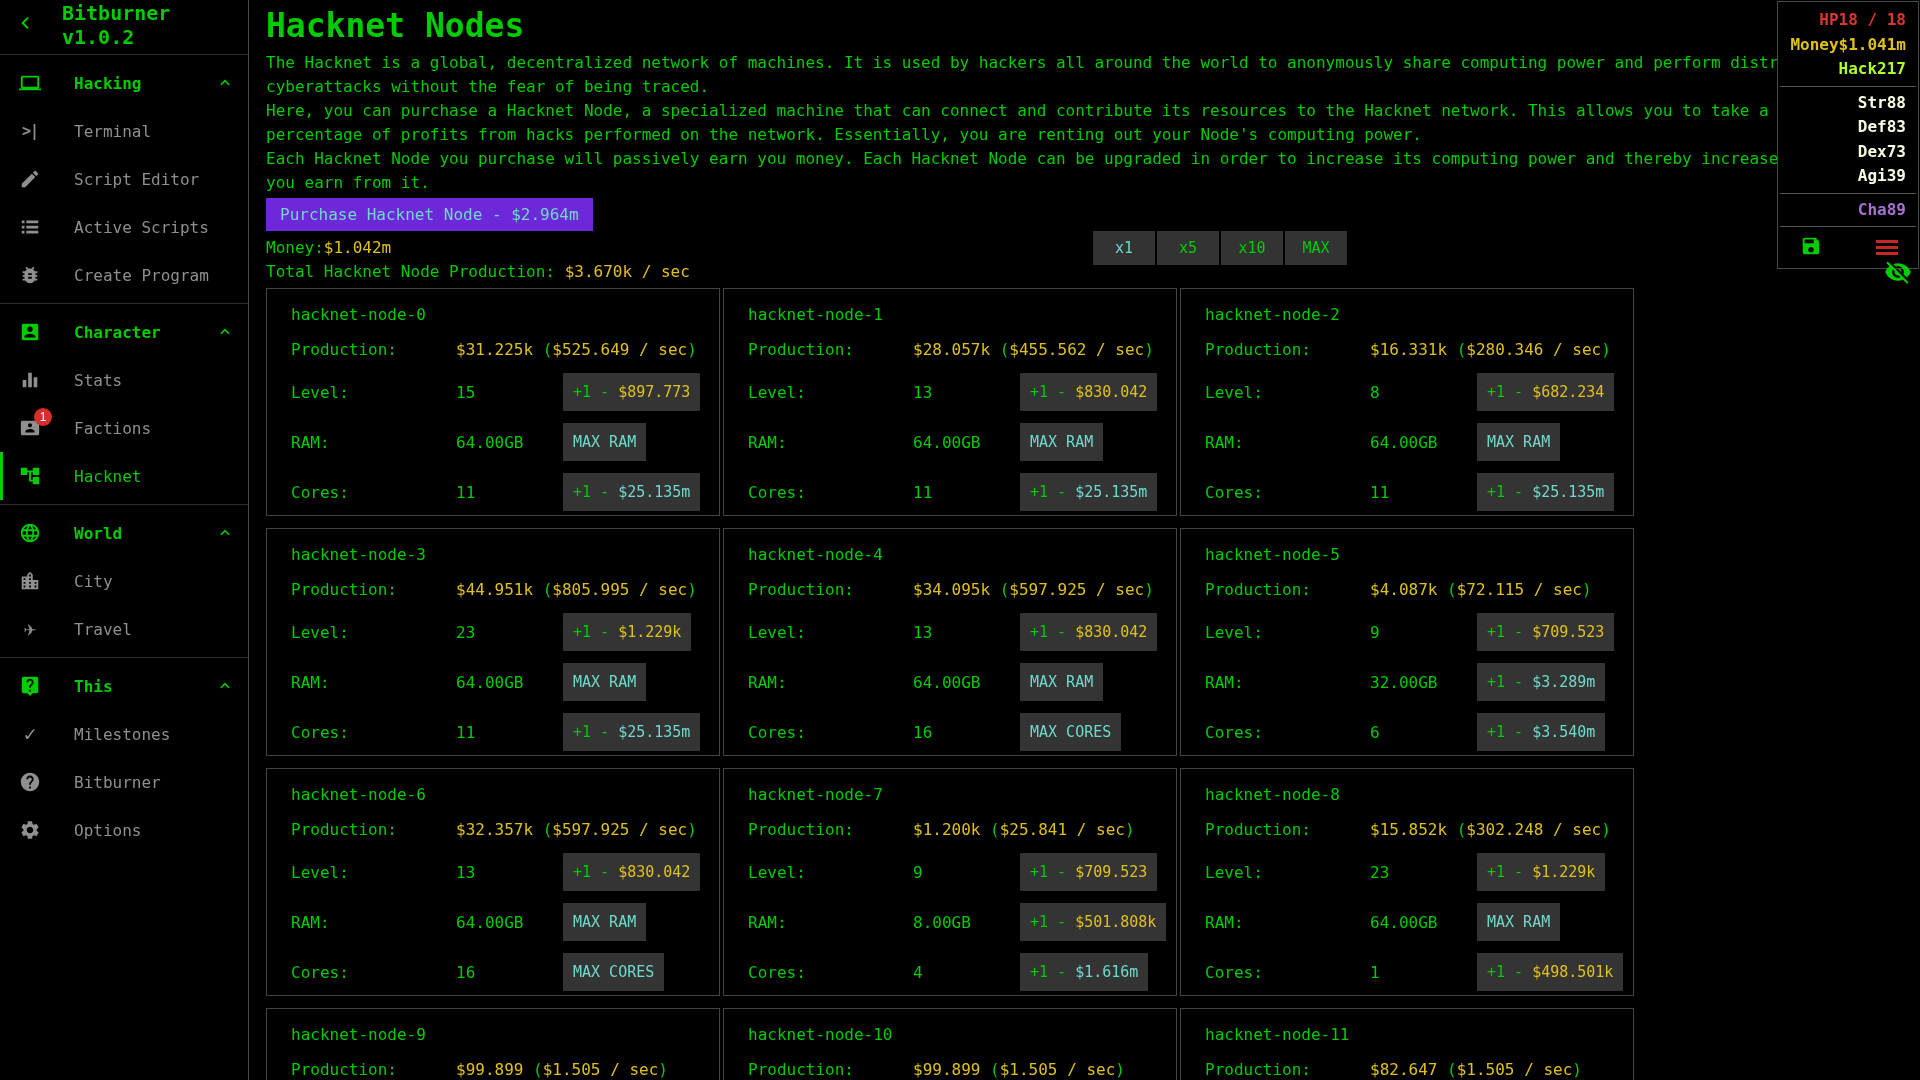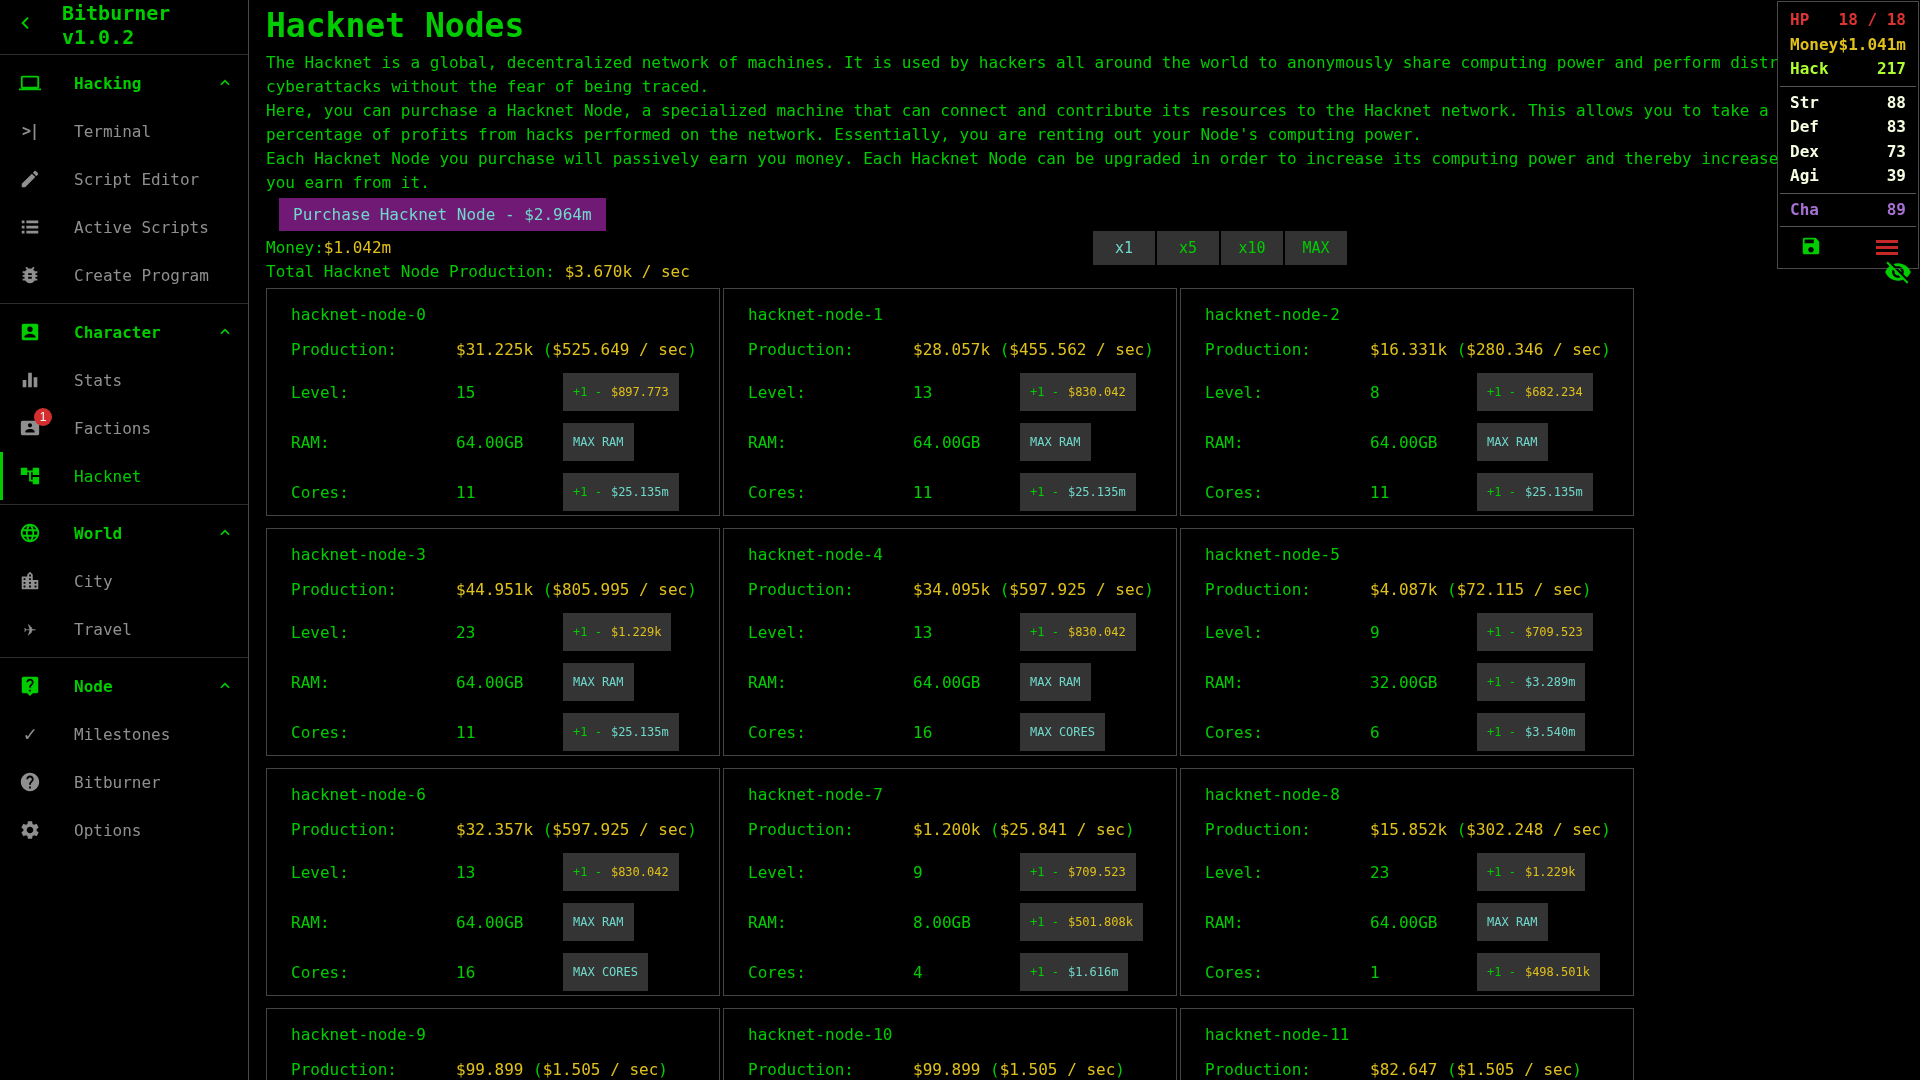--- a/index.html
+++ b/index.html
@@ -30,49 +30,49 @@
            text-align:center; font-family:"Liberation Sans",sans-serif; }
   .sicon svg { width:22px; height:22px; fill:currentColor; }
   .sicon .tglyph { font-size:15px; font-weight:bold; letter-spacing:-1px; }
   .sicon .uglyph { font-size:21px; }
 
   
   .main { position:absolute; left:249px; top:0; width:1671px; height:1080px; overflow:hidden;
           padding:6px 0 0 17px; }
   .page-title { font-size:33px; font-weight:bold; color:#00cc00; line-height:40px; margin-bottom:5px; }
   .iline { font-size:16px; line-height:24px; white-space:pre; color:#00cc00; }
-  .btn { background:#701a75; border:none; color:#6fd9cb; font-family:inherit; cursor:pointer;margin-left:13px; }
+  .btn { background:#6d28d9; border:none; color:#6fd9cb; font-family:inherit; cursor:pointer; }
   .purchase { display:inline-block; margin-top:3px; font-size:16px; padding:6px 14px; height:33px; }
   .moneyline { margin-top:5px; font-size:16px; line-height:24px; }
   .totalline { font-size:16px; line-height:24px; }
   .y { color:#e0c01a; }
   .g { color:#00cc00; }
   .c { color:#6fd9cb; }
   .multi-group { position:absolute; left:844px; top:231px; display:flex; gap:2px; }
   .mbtn { width:62px; height:34px; background:#333; border:none; font-family:inherit;
           font-size:15px; color:#00cc00; cursor:pointer; }
   .mbtn.sel { color:#6fd9cb; }
 
   
   .grid { margin-top:4px; width:1390px; display:flex; flex-wrap:wrap; gap:12px 3px; }
   .card { width:454px; height:228px; border:1px solid #444; background:#000;
           padding:14px 0 0 24px; overflow:hidden; }
   .ntitle { font-size:16px; line-height:24px; color:#00cc00; }
   .nrow { display:flex; align-items:center; margin-top:12px; height:38px; font-size:16px; }
   .nrow.prow { margin-top:10px; height:24px; }
   .nlabel { width:165px; flex:none; color:#00cc00; }
   .nval { width:107px; flex:none; color:#00cc00; }
-  .ubtn { background:#343434; border:none; font-family:inherit; font-size:12px;
+  .ubtn { background:#343434; border:none; font-family:inherit; font-size:15px;
           padding:7px 10px; height:38px; cursor:pointer; white-space:nowrap; }
   .ubtn .pp { margin-left:9px; }
 
   
   .statpanel { position:absolute; top:1px; right:1px; width:142px; background:#000;
                border:1px solid #4a4a4a; z-index:20; padding:6px 0 8px 0; }
-  .srow { display:flex; justify-content:space-between; padding:0 12px 0 12px;
+  .srow { display:flex; justify-content:flex-end; padding:0 12px 0 12px;
           font-size:16px; font-weight:bold; line-height:24.5px; }
   .pdiv { border-top:1px solid #555; margin:4px 2px; }
   .hp { color:#dd3434; } .mny { color:#e0c01a; } .hck { color:#adff2f; }
   .cmb { color:#f7ffe3; } .cha { color:#a671d1; }
   .icons-row { display:flex; justify-content:space-between; align-items:center;
                padding:4px 20px 0 22px; }
   .iconbtn { background:none; border:none; cursor:pointer; padding:0; display:flex; }
   .save-ic svg { width:22px; height:22px; fill:#00cc00; }
   .kill-ic { display:flex; flex-direction:column; gap:3px; }
   .kill-ic i { display:block; width:22px; height:3px; background:#c62828; }
@@ -210,21 +210,21 @@
       <span class="slabel">Travel</span>
     </button>
     <div class="sdiv"></div>
 
     <button class="side-item section">
       <span class="sicon">
         <svg viewBox="0 0 24 24">
             <path d="M19 2H5c-1.1 0-2 .9-2 2v14c0 1.1.9 2 2 2h4l3 3 3-3h4c1.1 0 2-.9 2-2V4c0-1.1-.9-2-2-2zm-6 16h-2v-2h2v2zm2.07-7.75l-.9.92C13.45 11.9 13 12.5 13 14h-2v-.5c0-1.1.45-2.1 1.17-2.83l1.24-1.26c.37-.36.59-.86.59-1.41 0-1.1-.9-2-2-2s-2 .9-2 2H8c0-2.21 1.79-4 4-4s4 1.79 4 4c0 .88-.36 1.68-.93 2.25z"></path>
           </svg>
       </span>
-      <span class="slabel">Node</span>
+      <span class="slabel">This</span>
       <span class="chev">
         <svg width="14" height="14" viewBox="0 0 24 24">
             <path d="M5 15 L12 8 L19 15" fill="none" stroke="currentColor" stroke-width="3"></path>
           </svg>
       </span>
     </button>
     <button class="side-item">
       <span class="sicon">
           <span class="uglyph">✓</span>
         </span>

